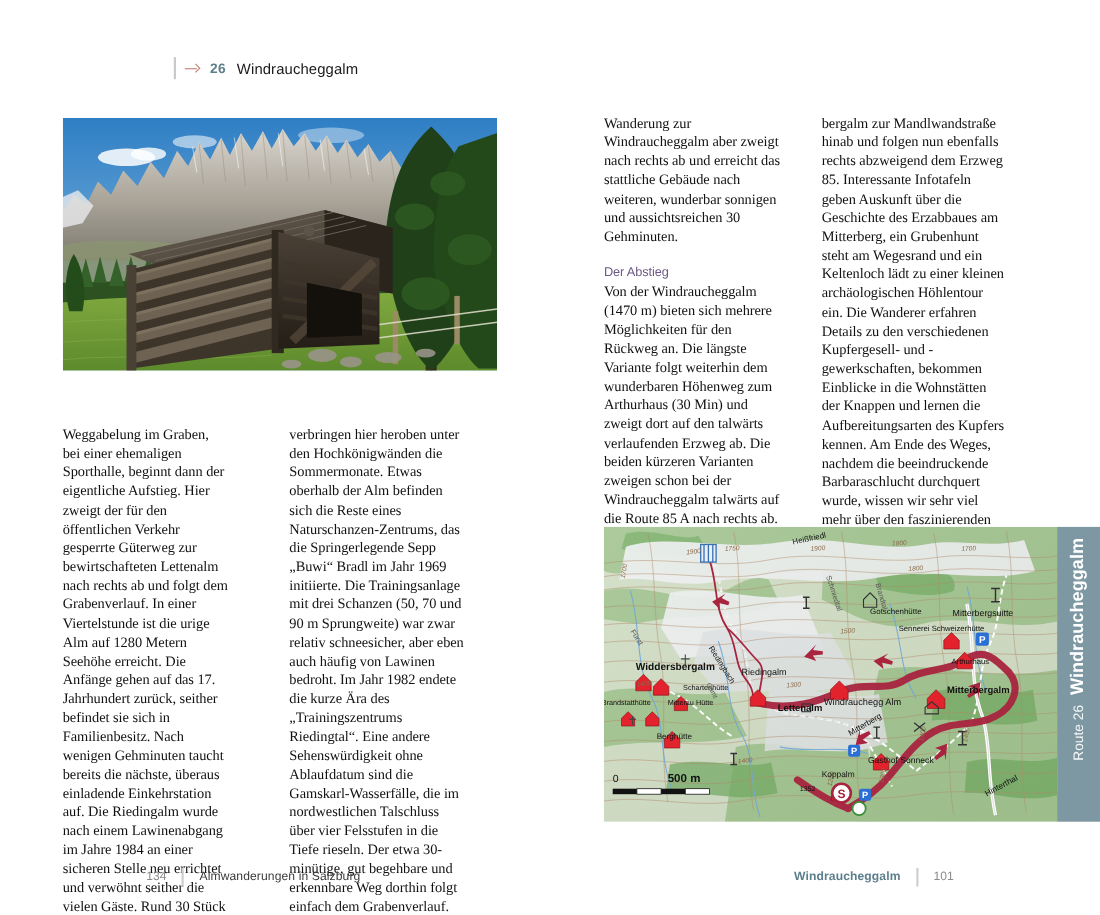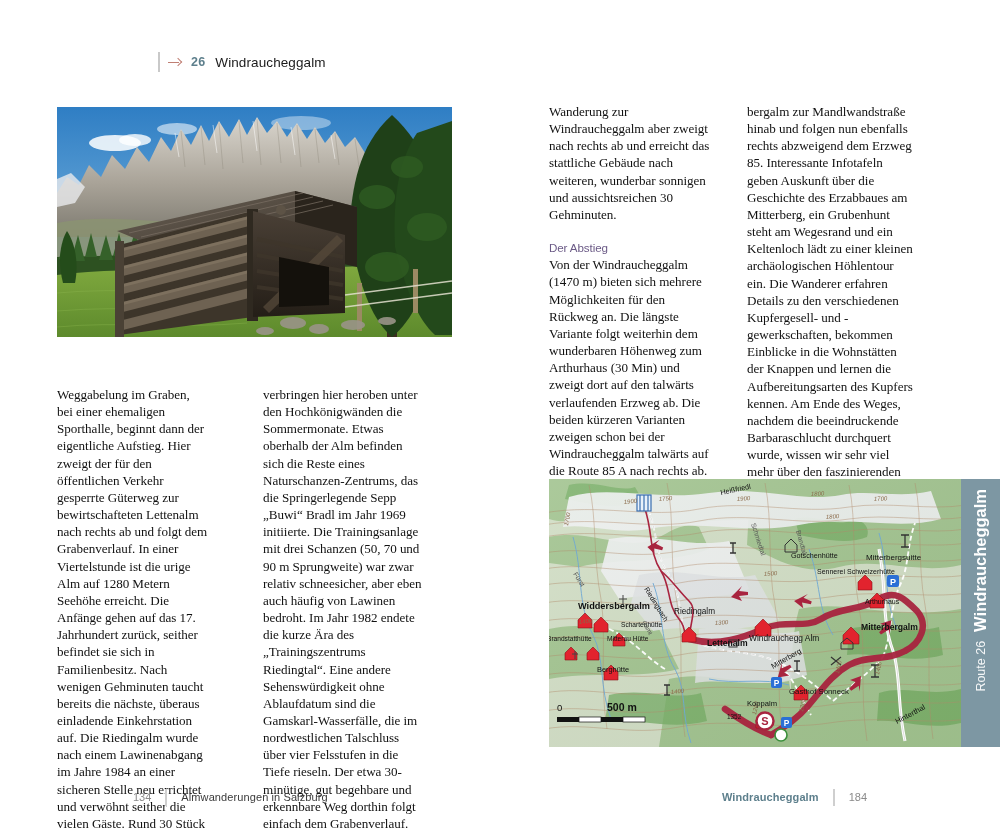--- a/index.html
+++ b/index.html
@@ -624,17 +624,17 @@
 
   <div class="footer">
     <div class="foot-left">
       <span class="pg">134</span>
       <span class="vbar"></span>
       <span class="lbl">Almwanderungen in Salzburg</span>
     </div>
     <div class="foot-right">
       <span class="lbl">Windraucheggalm</span>
       <span class="vbar"></span>
-      <span class="pg">184</span>
+      <span class="pg">101</span>
     </div>
   </div>
 
 </div>
 
 </body></html>

